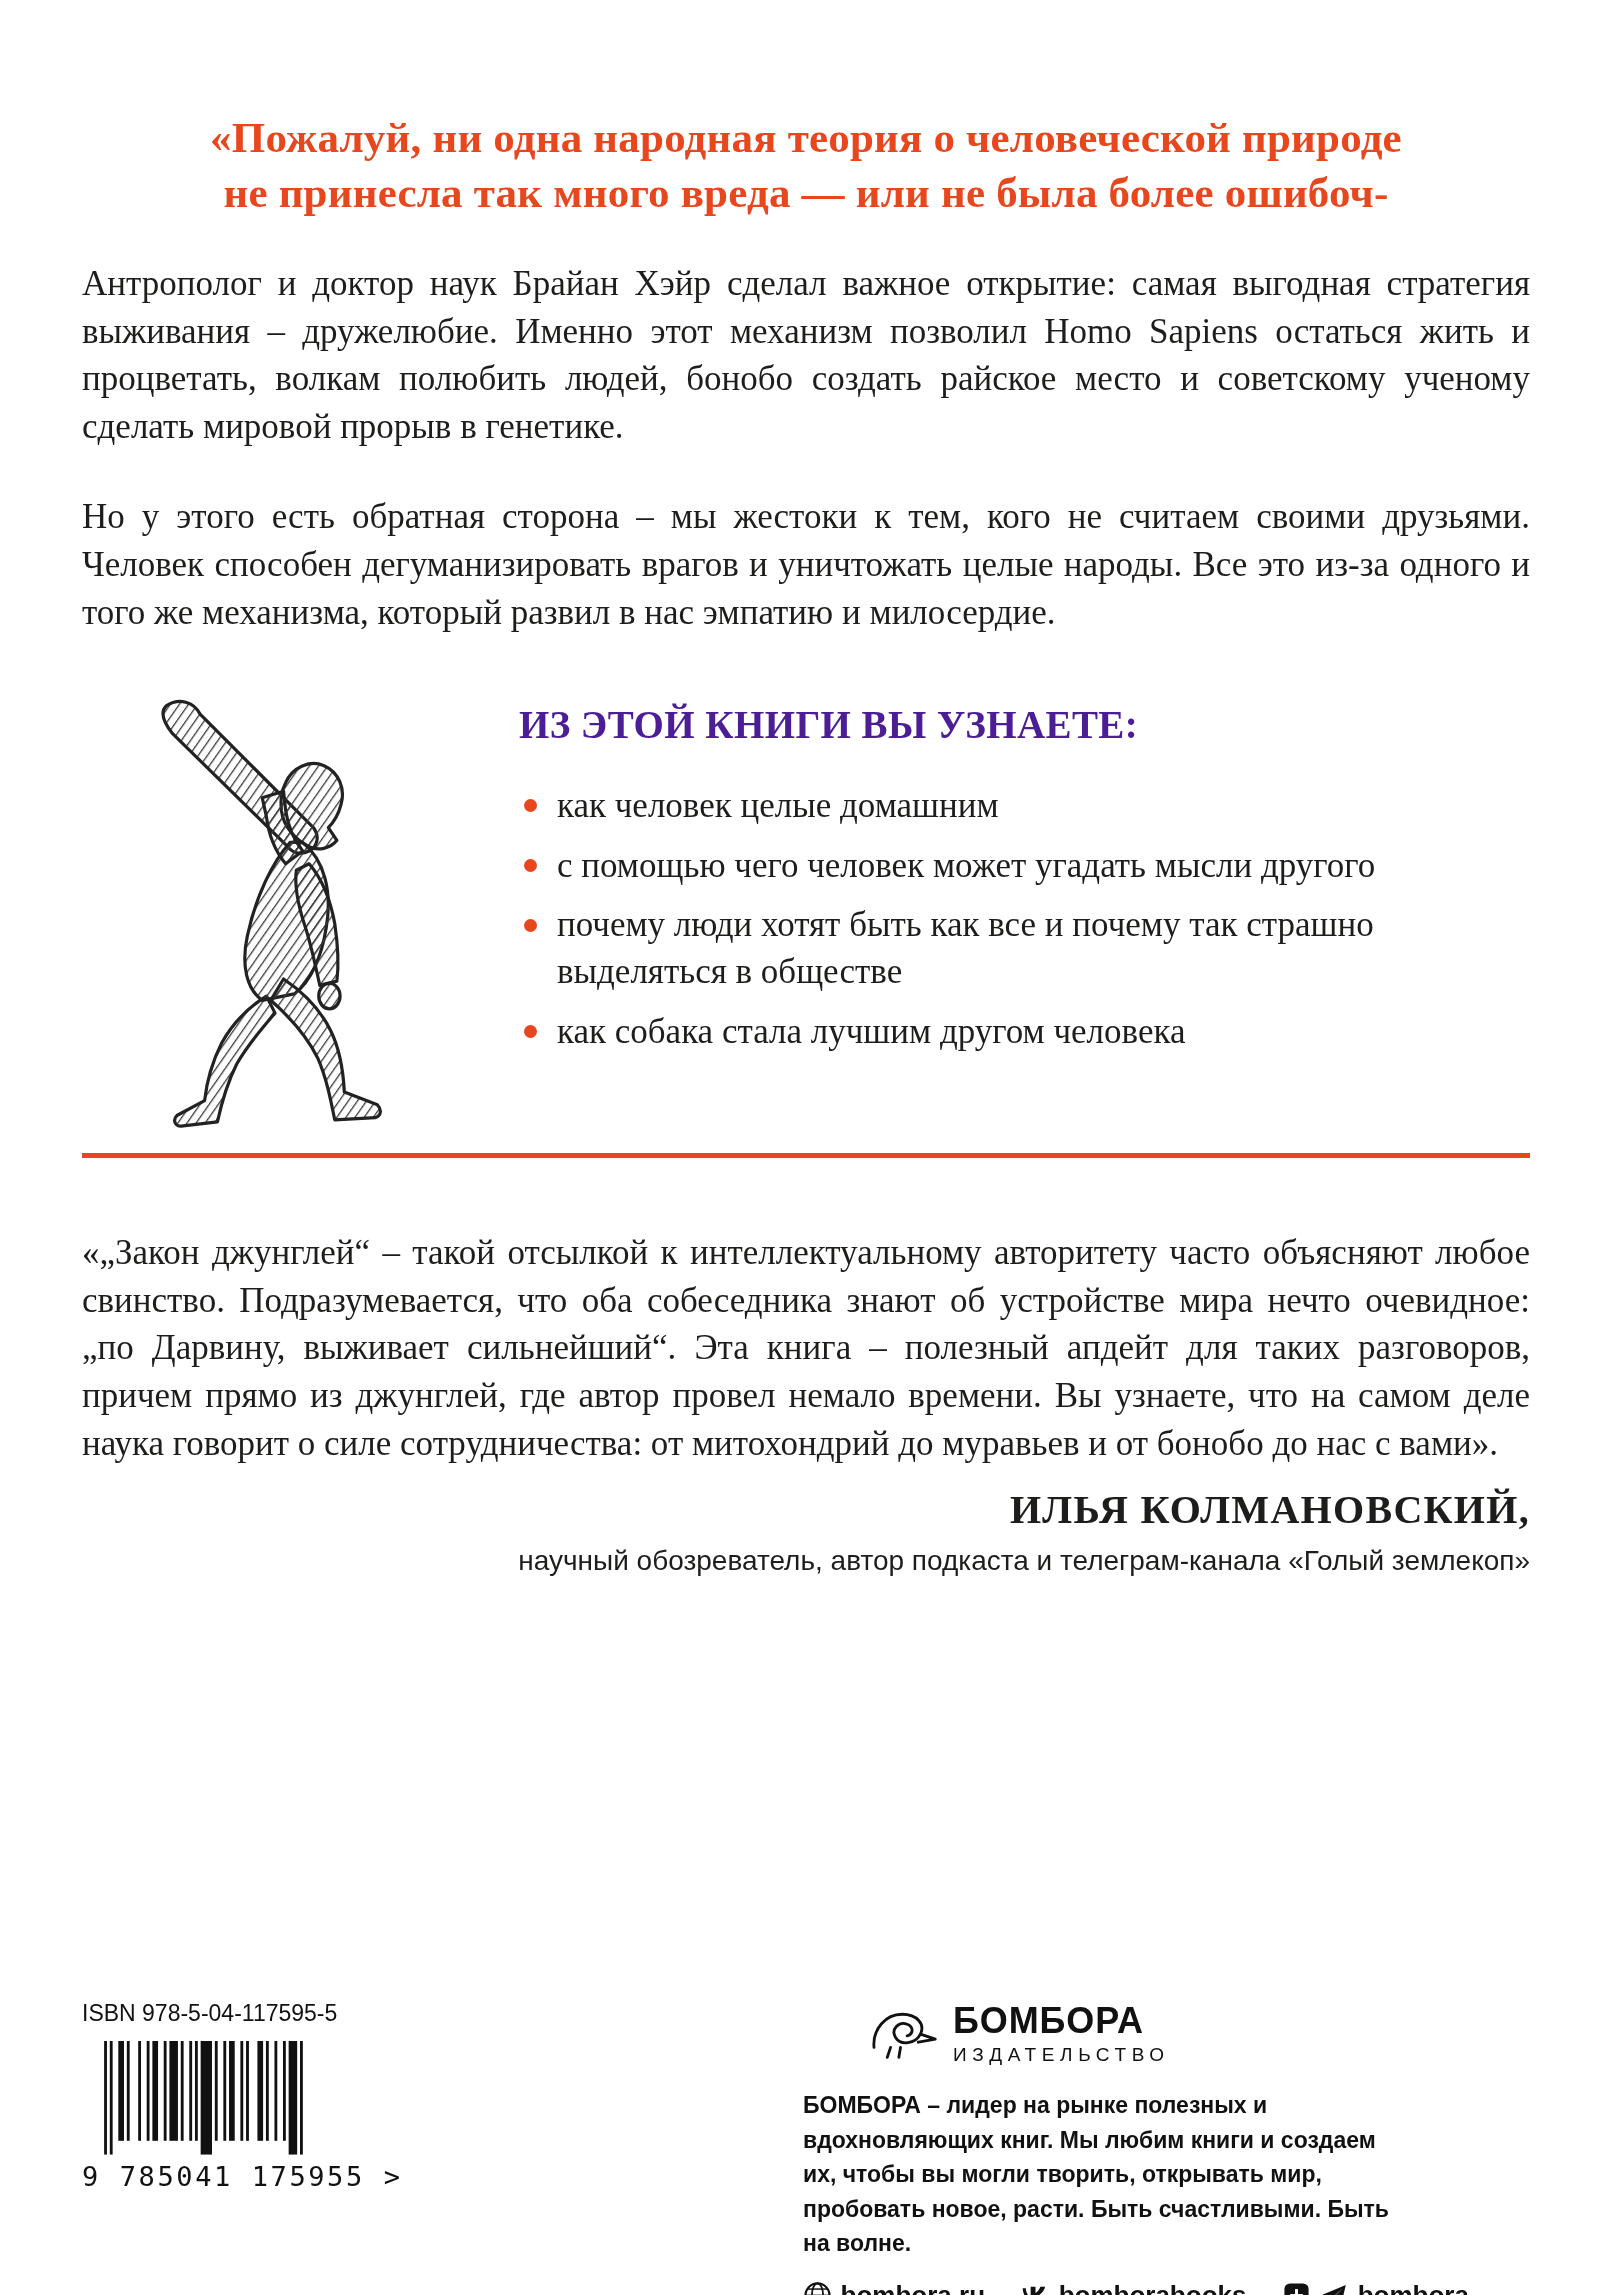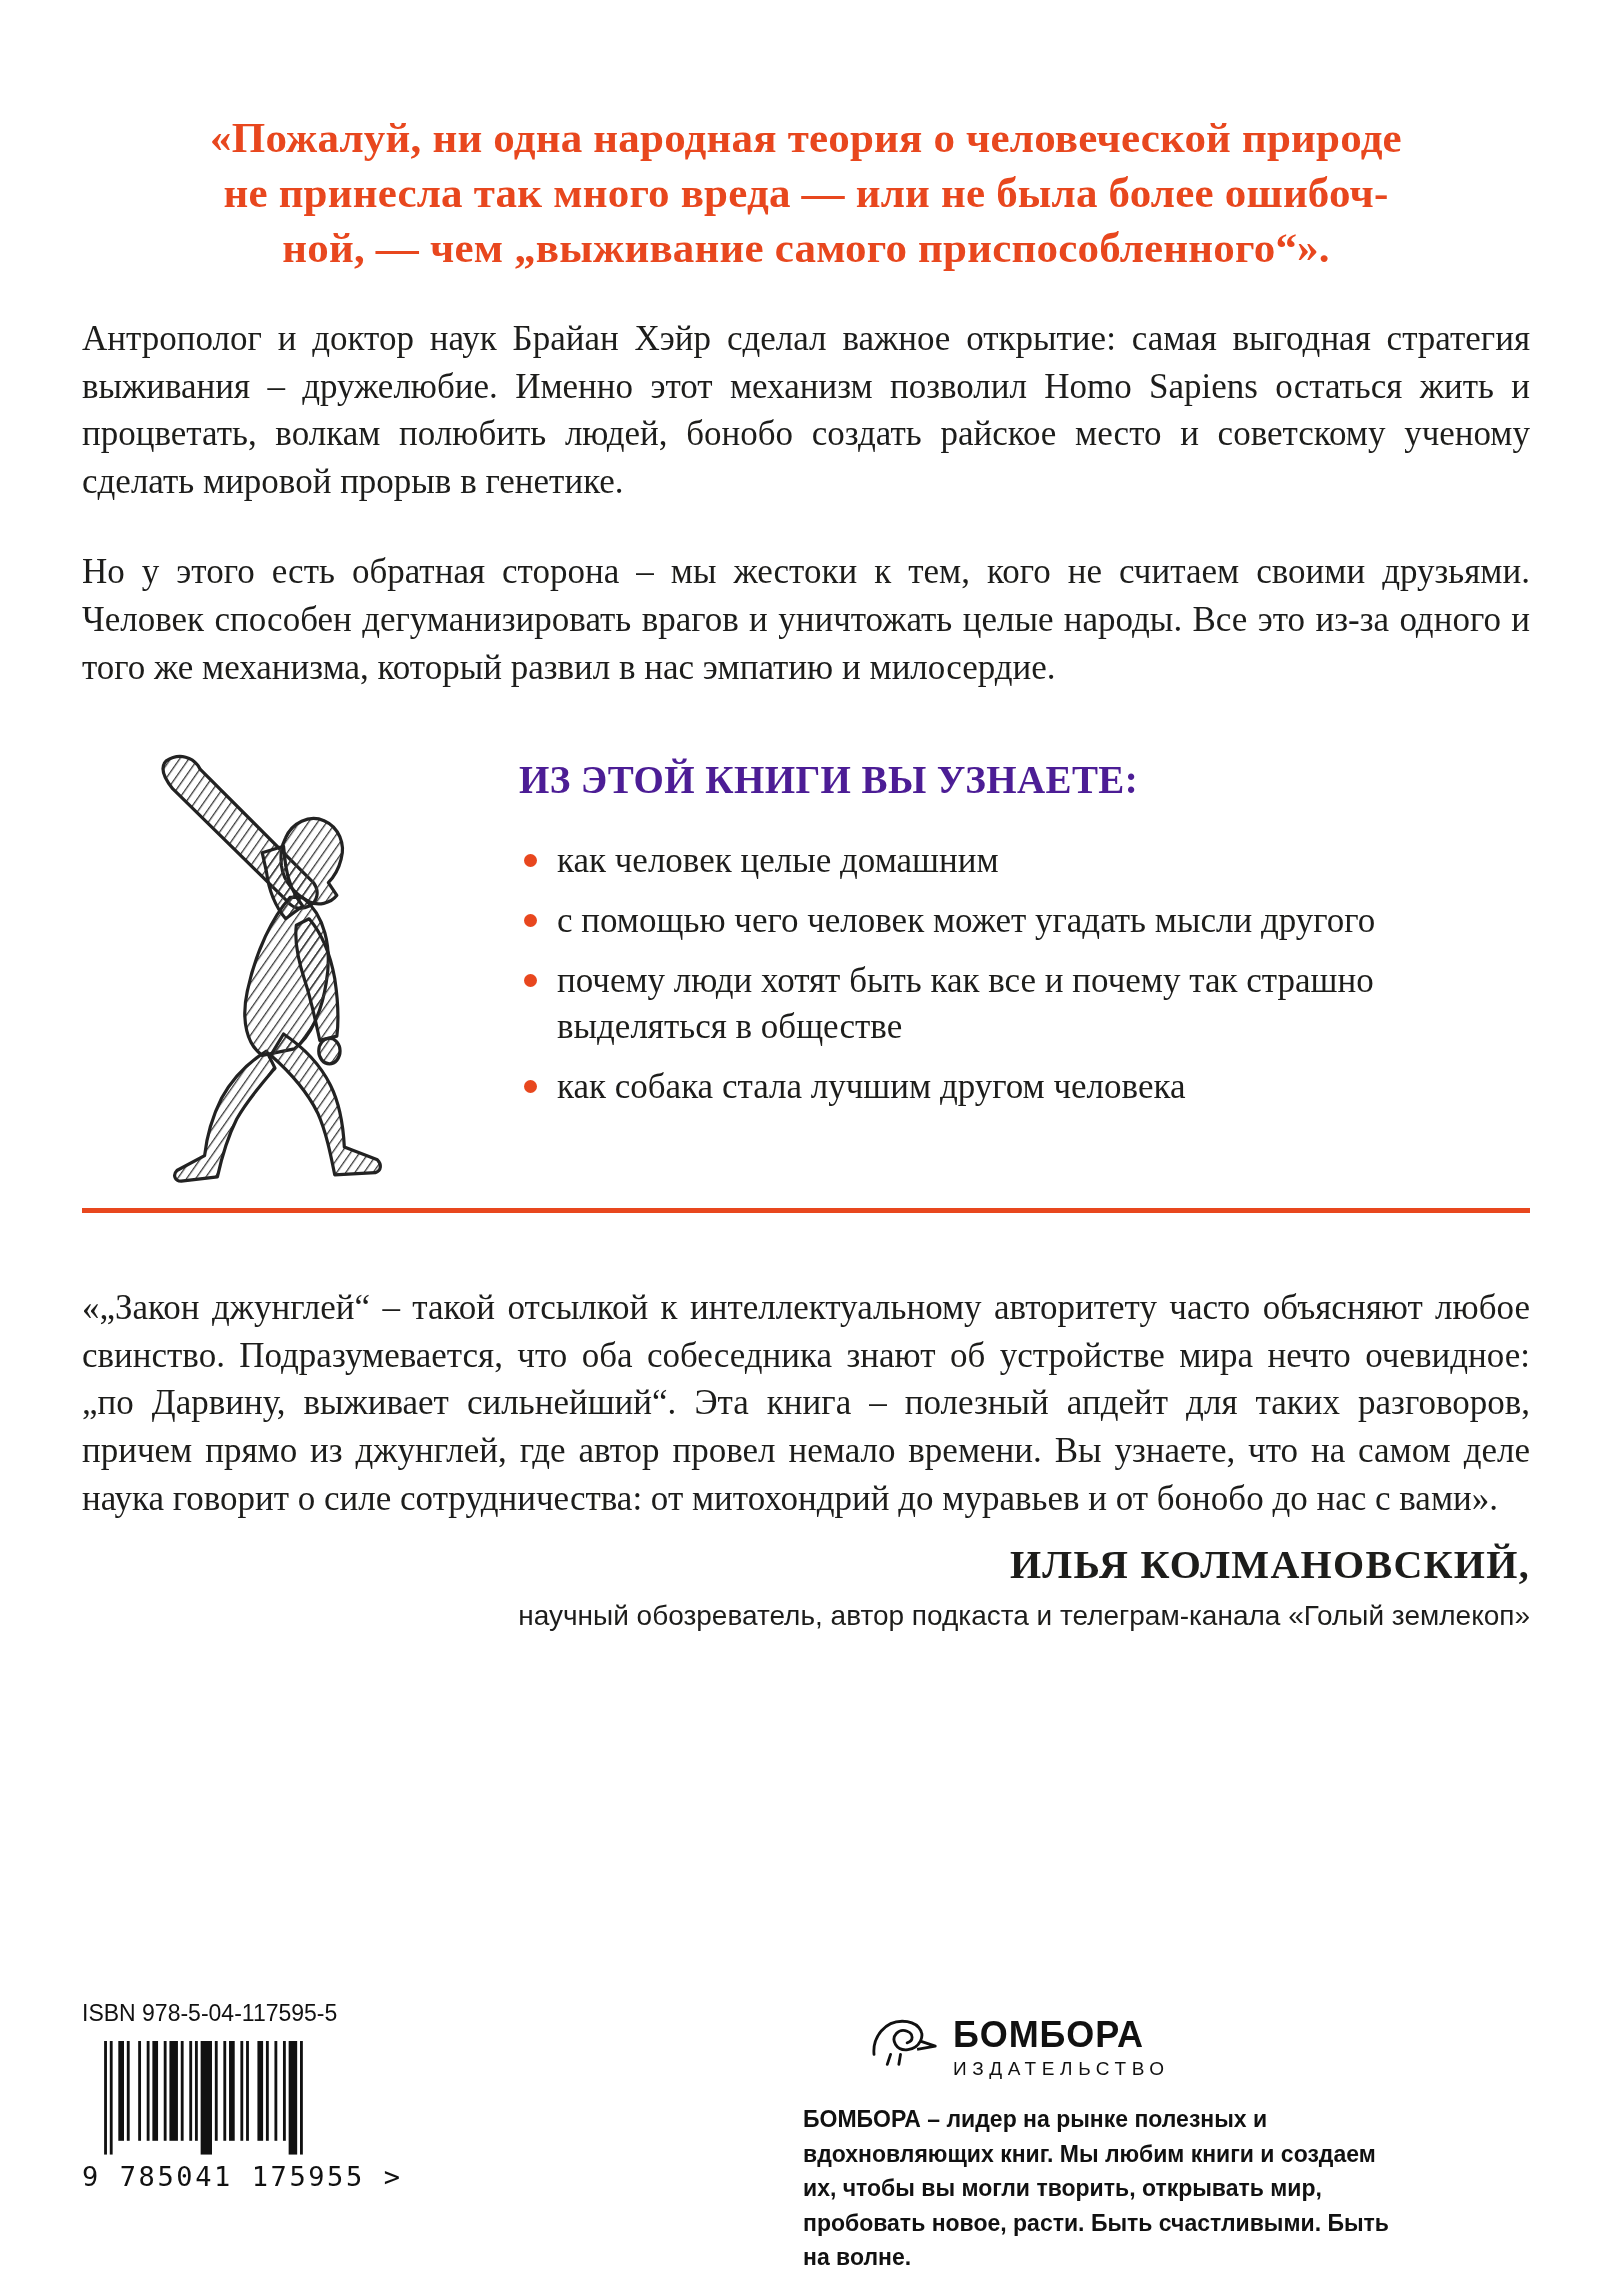--- a/index.html
+++ b/index.html
@@ -79,21 +79,21 @@
     font-family:"DejaVu Sans Mono",monospace;
     font-size:27px; letter-spacing:2.6px; color:#111;
     white-space:nowrap;
   }
   .pub-block { width:606px; margin-left:360px; flex:none; }
   .pub-logo-row { display:flex; align-items:center; margin-left:62px; margin-bottom:22.4px; }
   .bird { width:76px; height:53px; flex:none; margin-right:12px; }
   .bird svg { width:100%; height:100%; }
   .pub-name {
     font-family:"Liberation Sans","DejaVu Sans",sans-serif;
-    font-weight:bold; font-size:36px; letter-spacing:0.9px; color:#111;margin-top:14px;
+    font-weight:bold; font-size:36px; letter-spacing:0.9px; color:#111;
   }
   .pub-sub {
     font-family:"Liberation Sans","DejaVu Sans",sans-serif;
     font-size:19px; letter-spacing:5.6px; color:#111; margin-top:1.7px;
   }
   .pub-desc {
     font-family:"Liberation Sans","DejaVu Sans",sans-serif;
     font-weight:bold; font-size:23px; line-height:1.5; color:#111;
   }
   .socials {
@@ -107,21 +107,20 @@
 </style>
 </head>
 <body>
 
 <div class="page">
   <div class="content">
 
     <div class="top-quote">
       <div>«Пожалуй, ни одна народная теория о человеческой природе</div>
       <div>не принесла так много вреда — или не была более ошибоч-</div>
-      <div>ной, — чем „выживание самого приспособленного“».</div>
     </div>
 
     <p class="body-par first">Антрополог и доктор наук Брайан Хэйр сделал важное открытие: самая выгодная стратегия выживания – дружелюбие. Именно этот механизм позволил Homo Sapiens остаться жить и процветать, волкам полюбить людей, бонобо создать райское место и советскому ученому сделать мировой прорыв в генетике.</p>
     <p class="body-par">Но у этого есть обратная сторона – мы жестоки к тем, кого не считаем своими друзьями. Человек способен дегуманизировать врагов и уничтожать целые народы. Все это из-за одного и того же механизма, который развил в нас эмпатию и милосердие.</p>
 
     <div class="learn-row">
       <div class="illus">
         <svg viewBox="0 0 300 430" xmlns="http://www.w3.org/2000/svg" aria-hidden="true">
           <defs>
             <pattern id="hatch" width="7" height="7" patternUnits="userSpaceOnUse" patternTransform="rotate(35)">

